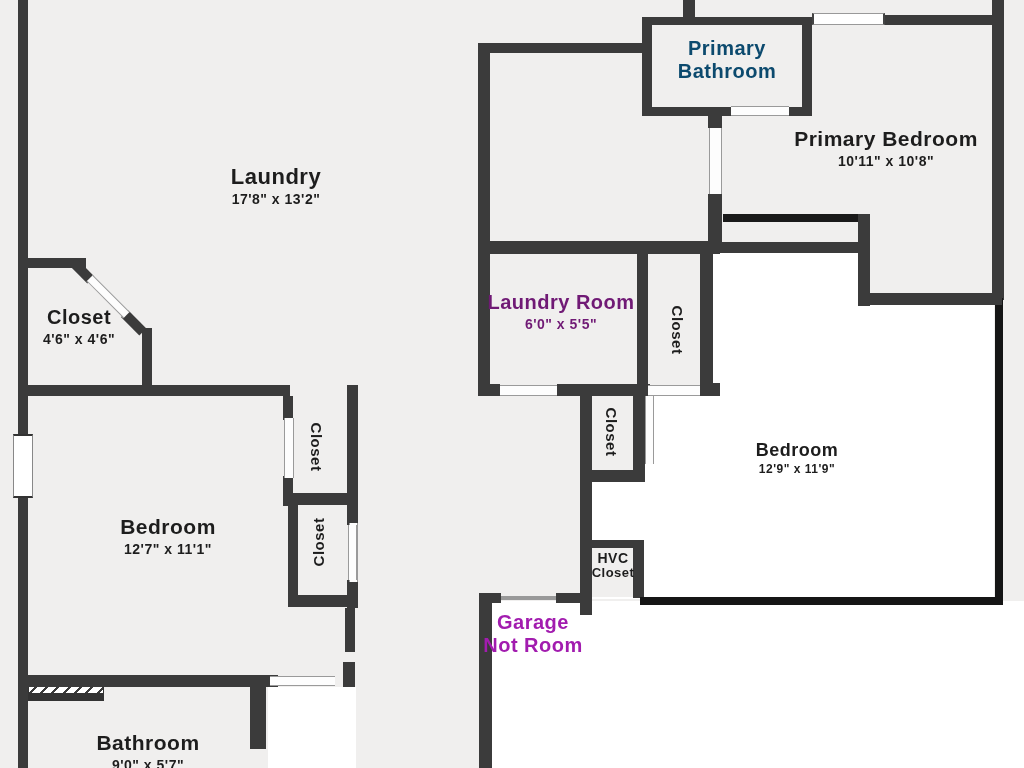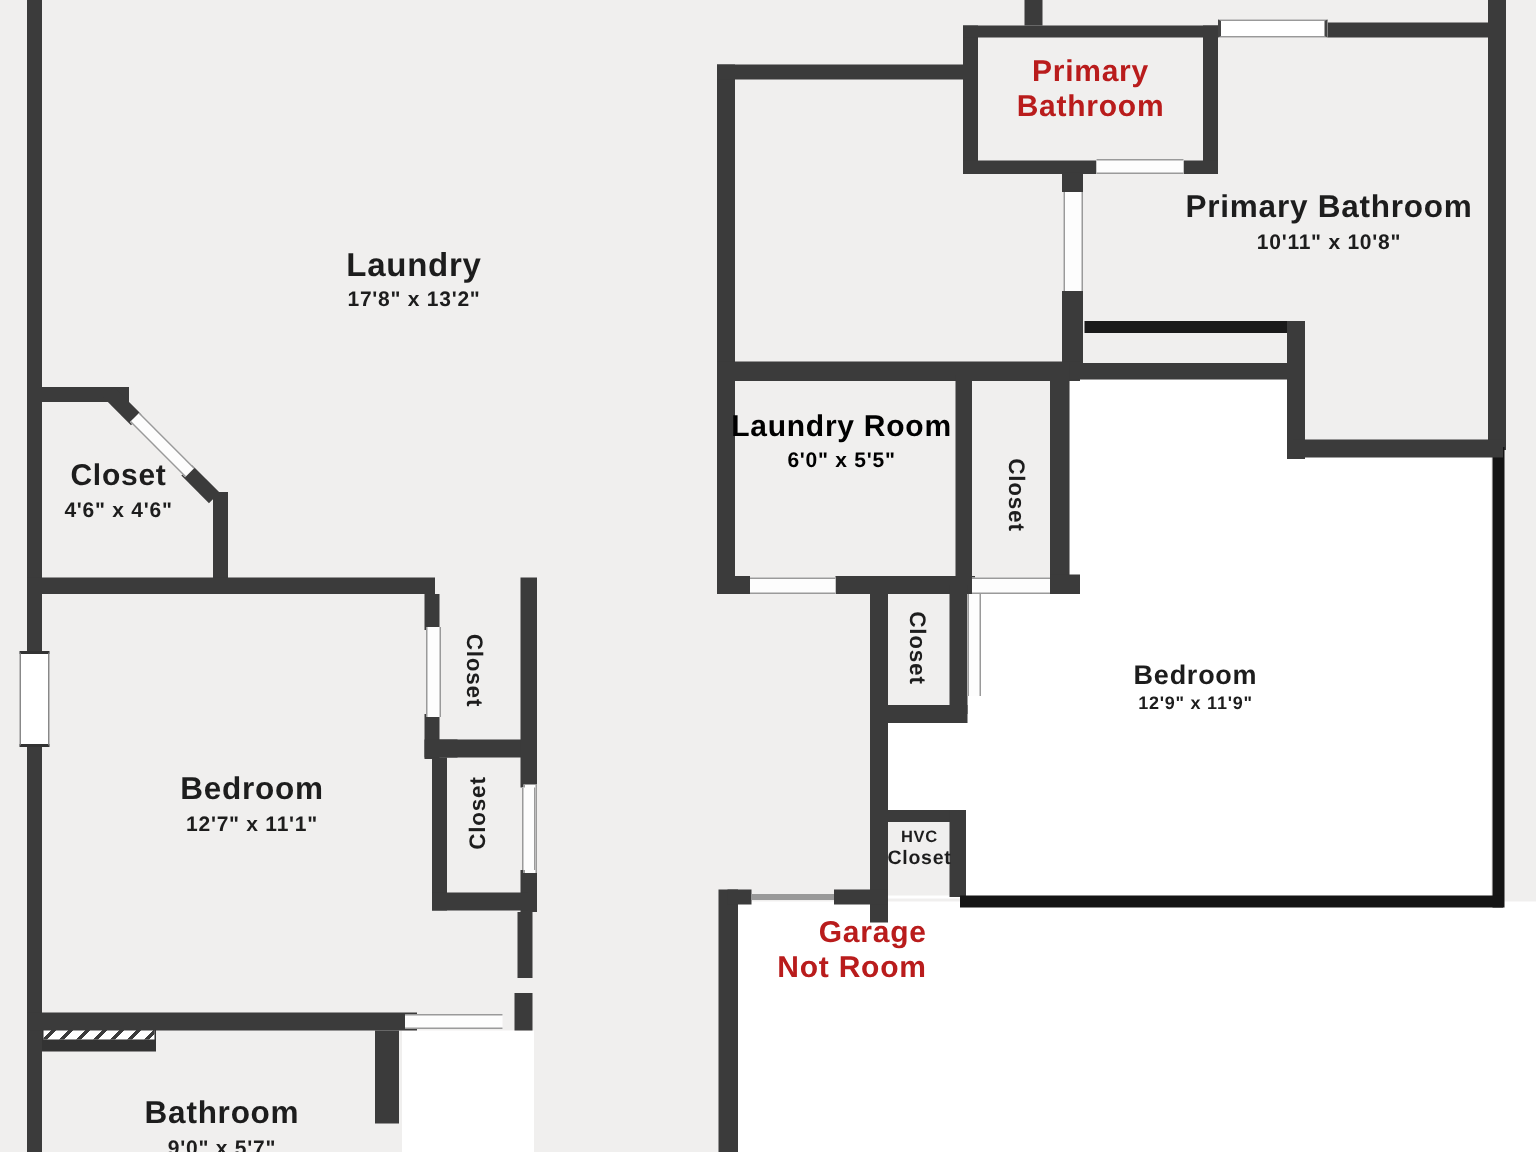--- a/index.html
+++ b/index.html
@@ -105,29 +105,29 @@
     <div class="door h" style="left: 648px; top: 385px; width: 52px; height: 11px;"></div>
     <div class="door v" style="left: 645px; top: 396px; width: 9px; height: 68px;"></div>
     <div class="label" style="left: 276px; top: 186px; color: rgb(29, 29, 29);">
       <div class="lname" style="font-size: 22px;">Laundry</div>
       <div class="ldims" style="font-size: 14px;">17'8" x 13'2"</div>
     </div>
     <div class="label" style="left: 79px; top: 327px; color: rgb(29, 29, 29);">
       <div class="lname" style="font-size: 20px;">Closet</div>
       <div class="ldims" style="font-size: 14px;">4'6" x 4'6"</div>
     </div>
-    <div class="label" style="left: 727px; top: 60px; color: #b91c1c;">
+    <div class="label" style="left: 727px; top: 60px; color: #0c4a6e;">
       <div class="lname" style="font-size: 20px;">Primary</div>
       <div class="lname" style="font-size: 20px;">Bathroom</div>
     </div>
     <div class="label" style="left: 886px; top: 148px; color: rgb(29, 29, 29);">
-      <div class="lname" style="font-size: 21px;">Primary Bathroom</div>
+      <div class="lname" style="font-size: 21px;">Primary Bedroom</div>
       <div class="ldims" style="font-size: 14px;">10'11" x 10'8"</div>
     </div>
-    <div class="label" style="left: 561px; top: 294px; color: #000000;">
+    <div class="label" style="left: 561px; top: 312px; color: #701a75;">
       <div class="lname" style="font-size: 20px;">Laundry Room</div>
       <div class="ldims" style="font-size: 14px;">6'0" x 5'5"</div>
     </div>
     <div class="label" style="left: 677px; top: 330px; color: rgb(29, 29, 29); transform: translate(-50%, -50%) rotate(90deg);">
       <div class="lname" style="font-size: 15px;">Closet</div>
     </div>
     <div class="label" style="left: 316px; top: 447px; color: rgb(29, 29, 29); transform: translate(-50%, -50%) rotate(90deg);">
       <div class="lname" style="font-size: 15px;">Closet</div>
     </div>
     <div class="label" style="left: 319px; top: 542px; color: rgb(29, 29, 29); transform: translate(-50%, -50%) rotate(-90deg);">
@@ -138,24 +138,24 @@
       <div class="ldims" style="font-size: 14px;">12'7" x 11'1"</div>
     </div>
     <div class="label" style="left: 797px; top: 458px; color: rgb(29, 29, 29);">
       <div class="lname" style="font-size: 18px;">Bedroom</div>
       <div class="ldims" style="font-size: 12px;">12'9" x 11'9"</div>
     </div>
     <div class="label" style="left: 611px; top: 432px; color: rgb(29, 29, 29); transform: translate(-50%, -50%) rotate(90deg);">
       <div class="lname" style="font-size: 15px;">Closet</div>
     </div>
     <div class="label" style="left: 613px; top: 566px; color: rgb(29, 29, 29);">
-      <div class="lname" style="font-size: 11px;">HVC</div>
+      <div class="lname" style="font-size: 14px;">HVC</div>
       <div class="lname" style="font-size: 13px;">Closet</div>
     </div>
-    <div class="label" style="left: 568px; top: 634px; color: #b91c1c; text-align: right;">
+    <div class="label" style="left: 533px; top: 634px; color: #a21caf;">
       <div class="lname" style="font-size: 20px;">Garage</div>
       <div class="lname" style="font-size: 20px;">Not Room</div>
     </div>
     <div class="label" style="left: 148px; top: 752px; color: rgb(29, 29, 29);">
       <div class="lname" style="font-size: 21px;">Bathroom</div>
       <div class="ldims" style="font-size: 14px;">9'0" x 5'7"</div>
     </div>
   </div>
 
 </body></html>

